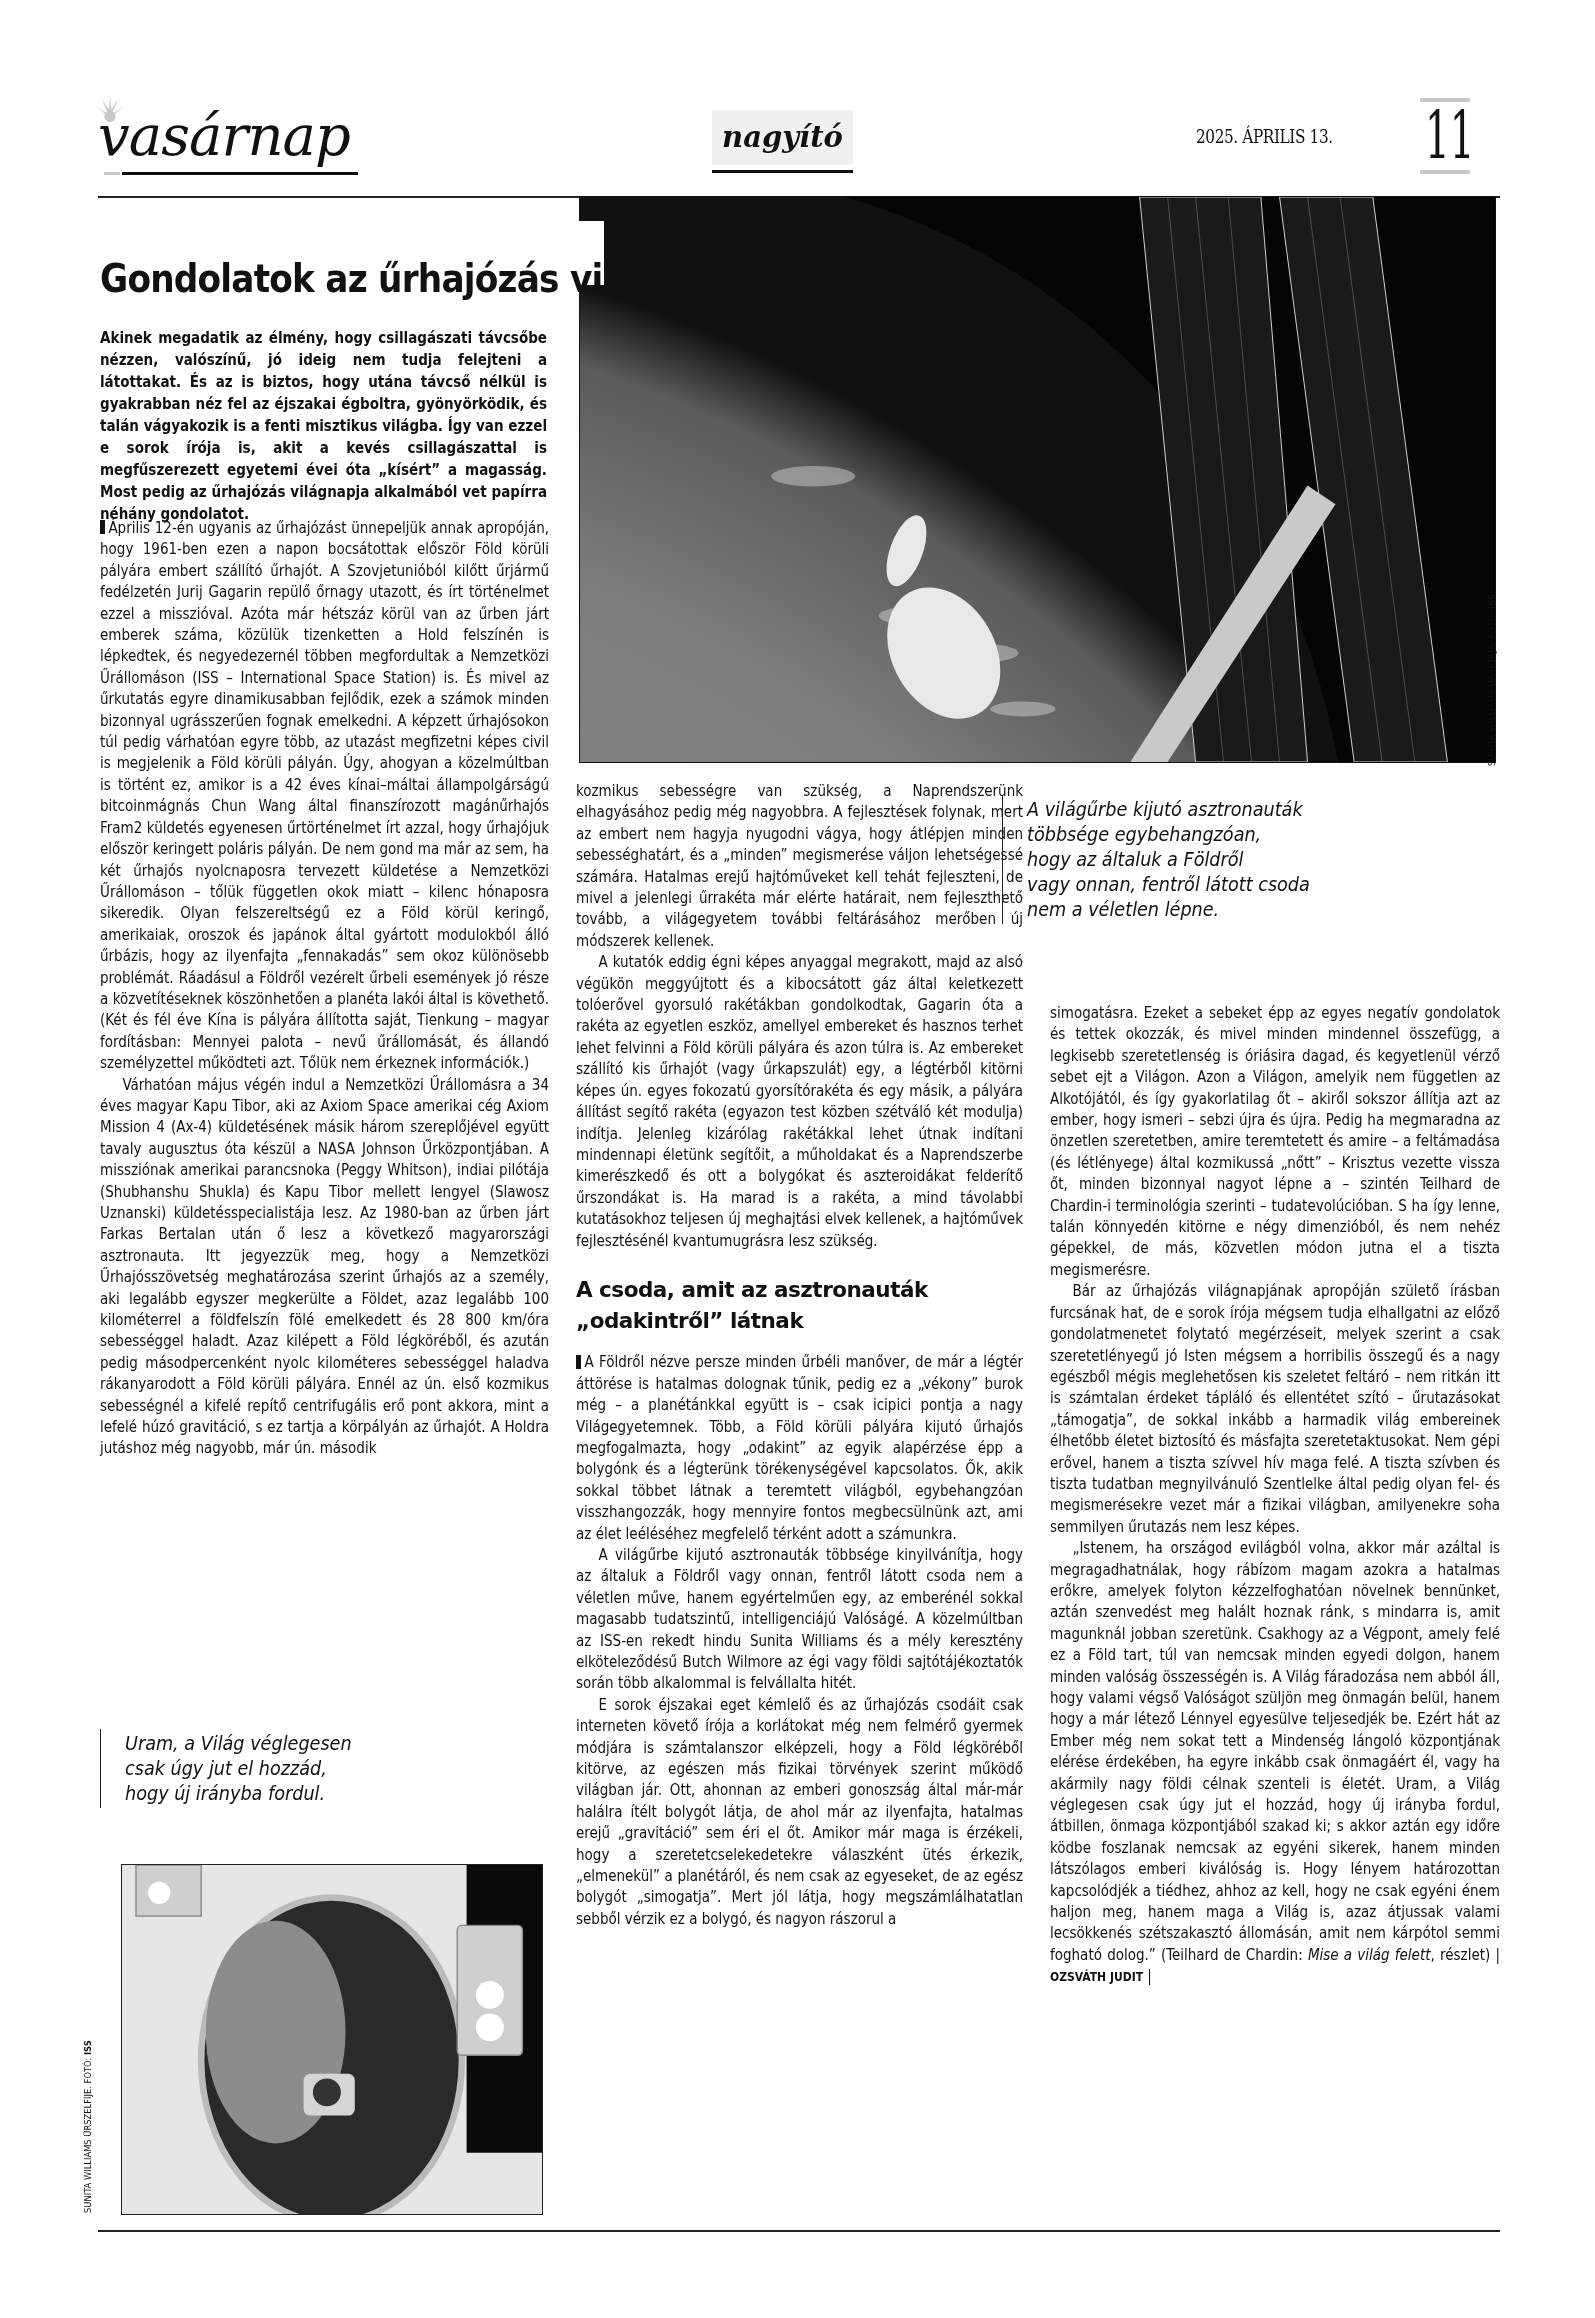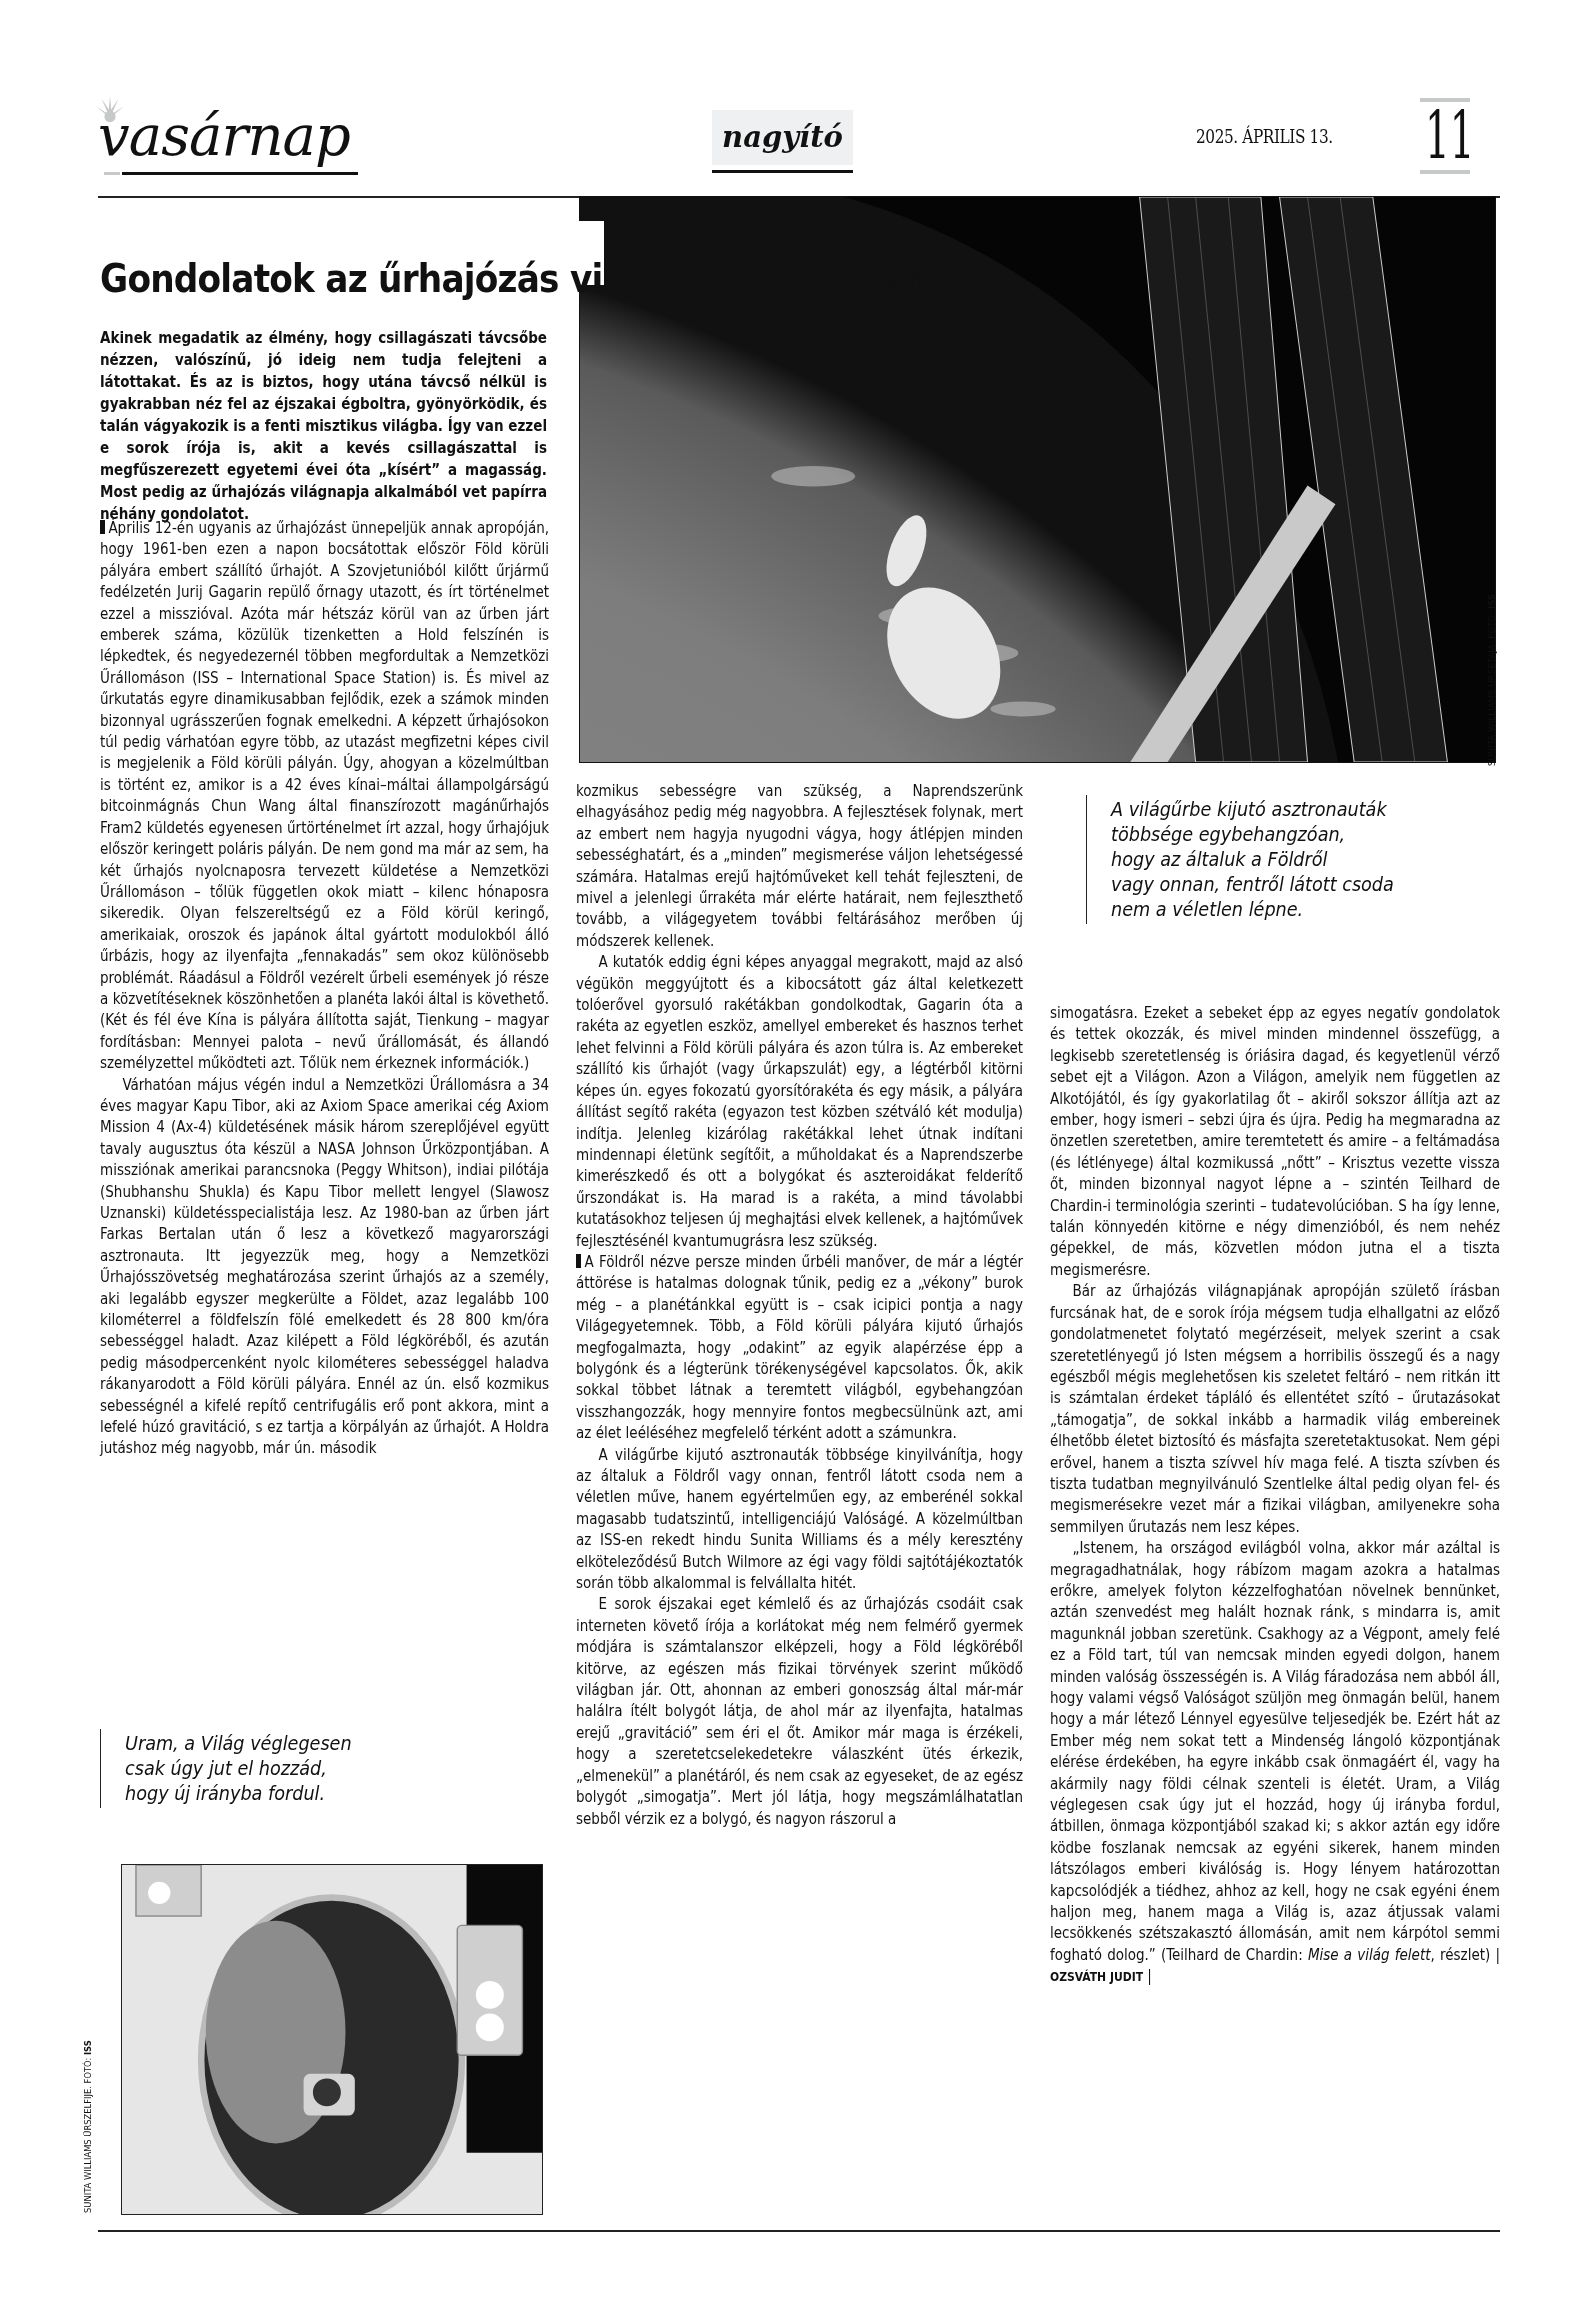--- a/index.html
+++ b/index.html
@@ -30,21 +30,21 @@
   .lead{left:100px;top:312px;width:447px;font-weight:bold;font-size:15px;line-height:22px;}
   .c1{left:100px;top:518px;width:449px;}
   .c2{left:576px;top:781px;width:447px;}
   .c3{left:1050px;top:1003px;width:450px;}
   .p{margin:0;text-indent:0;}
   .ind{text-indent:22.4px;}
   .drop{display:inline-block;width:4.7px;height:14px;background:#111;margin-right:3.7px;vertical-align:-1.4px;}
   .subhead{font-family:"DejaVu Sans",sans-serif;font-weight:bold;font-size:21.5px;line-height:31px;margin:22.4px 0 16px 0;letter-spacing:-0.5px;text-align:left;}
   .pull{border-left:0.9px solid #222;font-style:italic;font-size:19.6px;line-height:25px;padding:1.9px 0 1.9px 24px;}
   .pull1{left:100px;top:1729px;width:421px;}
-  .pull2{left:1086px;top:795px;width:421px;}
+  .pull2{left:1002px;top:795px;width:421px;}
   .photo2{left:121px;top:1864px;width:422px;height:351px;background:#ddd;border:0.9px solid #222;box-sizing:border-box;overflow:hidden;}
   .photo2 svg{width:100%;height:100%;display:block;}
   .photo2-credit{left:82px;top:2213px;transform:rotate(-90deg);transform-origin:left top;font-size:9.3px;white-space:nowrap;}
   .bottom-rule{left:98px;top:2230px;width:1402px;height:1.9px;background:#222;}
   .byline{font-weight:bold;font-size:12px;}
 </style>
 </head>
 <body>
 
 <div class="abs logo">
@@ -141,20 +141,21 @@
       <circle cx="790" cy="350" r="30" fill="#fff"></circle>
     <rect x="30" y="0" width="140" height="110" fill="#cfcfcf" stroke="#888" stroke-width="3"></rect>
     <circle cx="80" cy="60" r="24" fill="#fff"></circle>
   </svg>
 </div>
 <div class="abs photo2-credit"><span>SUNITA WILLIAMS ŰRSZELFIJE. FOTÓ: </span><b>ISS</b></div>
 
 <div class="abs col c2">
   <p class="p">kozmikus sebességre van szükség, a Naprendszerünk elhagyásához pedig még nagyobbra. A fejlesztések folynak, mert az embert nem hagyja nyugodni vágya, hogy átlépjen minden sebességhatárt, és a „minden” megismerése váljon lehetségessé számára. Hatalmas erejű hajtóműveket kell tehát fejleszteni, de mivel a jelenlegi űrrakéta már elérte határait, nem fejleszthető tovább, a világegyetem további feltárásához merőben új módszerek kellenek.</p>
   <p class="p ind">A kutatók eddig égni képes anyaggal megrakott, majd az alsó végükön meggyújtott és a kibocsátott gáz által keletkezett tolóerővel gyorsuló rakétákban gondolkodtak, Gagarin óta a rakéta az egyetlen eszköz, amellyel embereket és hasznos terhet lehet felvinni a Föld körüli pályára és azon túlra is. Az embereket szállító kis űrhajót (vagy űrkapszulát) egy, a légtérből kitörni képes ún. egyes fokozatú gyorsítórakéta és egy másik, a pályára állítást segítő rakéta (egyazon test közben szétváló két modulja) indítja. Jelenleg kizárólag rakétákkal lehet útnak indítani mindennapi életünk segítőit, a műholdakat és a Naprendszerbe kimerészkedő és ott a bolygókat és aszteroidákat felderítő űrszondákat is. Ha marad is a rakéta, a mind távolabbi kutatásokhoz teljesen új meghajtási elvek kellenek, a hajtóművek fejlesztésénél kvantumugrásra lesz szükség.</p>
+  <h2 class="subhead">A csoda, amit az asztronauták „odakintről” látnak</h2>
   <p class="p"><span class="drop"></span><span>A Földről nézve persze minden űrbéli manőver, de már a légtér áttörése is hatalmas dolognak tűnik, pedig ez a „vékony” burok még – a planétánkkal együtt is – csak icipici pontja a nagy Világegyetemnek. Több, a Föld körüli pályára kijutó űrhajós megfogalmazta, hogy „odakint” az egyik alapérzése épp a bolygónk és a légterünk törékenységével kapcsolatos. Ők, akik sokkal többet látnak a teremtett világból, egybehangzóan visszhangozzák, hogy mennyire fontos megbecsülnünk azt, ami az élet leéléséhez megfelelő térként adott a számunkra.</span></p>
   <p class="p ind">A világűrbe kijutó asztronauták többsége kinyilvánítja, hogy az általuk a Földről vagy onnan, fentről látott csoda nem a véletlen műve, hanem egyértelműen egy, az emberénél sokkal magasabb tudatszintű, intelligenciájú Valóságé. A közelmúltban az ISS-en rekedt hindu Sunita Williams és a mély keresztény elköteleződésű Butch Wilmore az égi vagy földi sajtótájékoztatók során több alkalommal is felvállalta hitét.</p>
   <p class="p ind">E sorok éjszakai eget kémlelő és az űrhajózás csodáit csak interneten követő írója a korlátokat még nem felmérő gyermek módjára is számtalanszor elképzeli, hogy a Föld légköréből kitörve, az egészen más fizikai törvények szerint működő világban jár. Ott, ahonnan az emberi gonoszság által már-már halálra ítélt bolygót látja, de ahol már az ilyenfajta, hatalmas erejű „gravitáció” sem éri el őt. Amikor már maga is érzékeli, hogy a szeretetcselekedetekre válaszként ütés érkezik, „elmenekül” a planétáról, és nem csak az egyeseket, de az egész bolygót „simogatja”. Mert jól látja, hogy megszámlálhatatlan sebből vérzik ez a bolygó, és nagyon rászorul a</p>
 </div>
 
 <div class="abs pull pull2">
   <div>A világűrbe kijutó asztronauták</div>
   <div>többsége egybehangzóan,</div>
   <div>hogy az általuk a Földről</div>
   <div>vagy onnan, fentről látott csoda</div>

